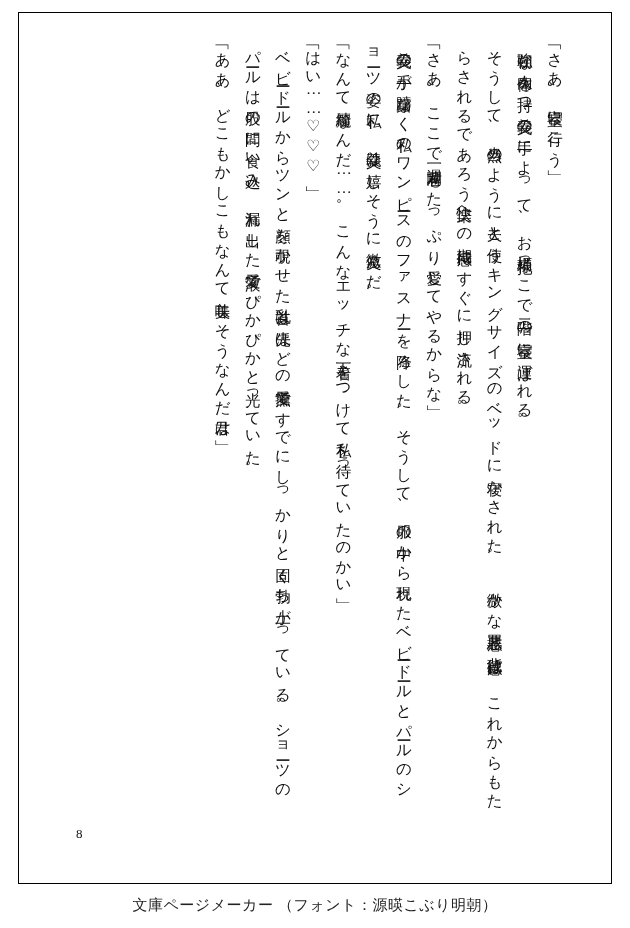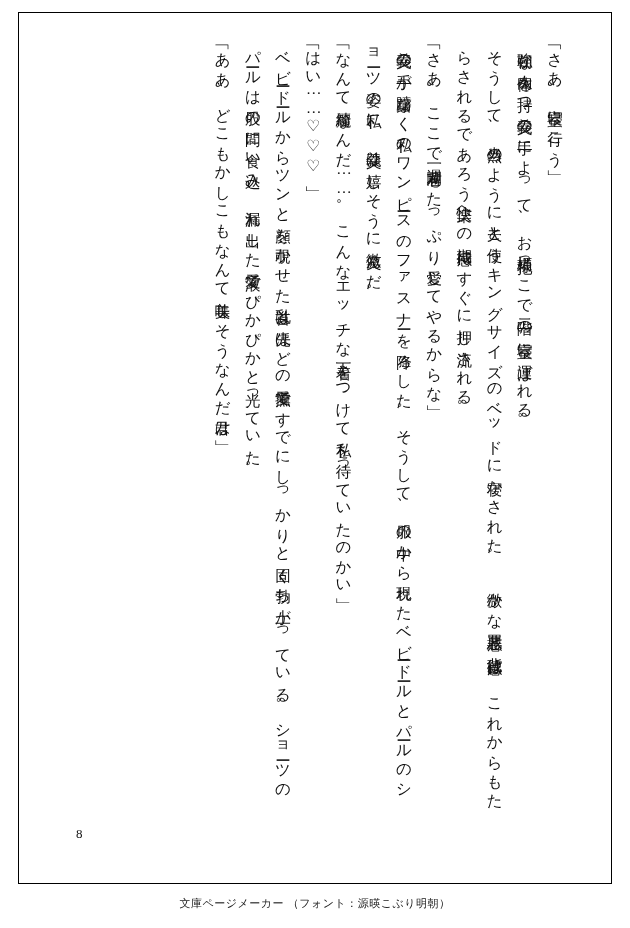--- a/index.html
+++ b/index.html
@@ -75,21 +75,21 @@
     letter-spacing: 0;
   }
 
   
   #footer-credit {
     position: absolute;
     left: 0;
     top: 896px;
     width: 630px;
     text-align: center;
-    font-size: 11px;
+    font-size: 15px;
     font-family: "Liberation Sans", sans-serif;
     color: #222222;
     letter-spacing: 0.5px;
   }
 </style>
 </head>
 <body>
 
 <div id="page">
 

